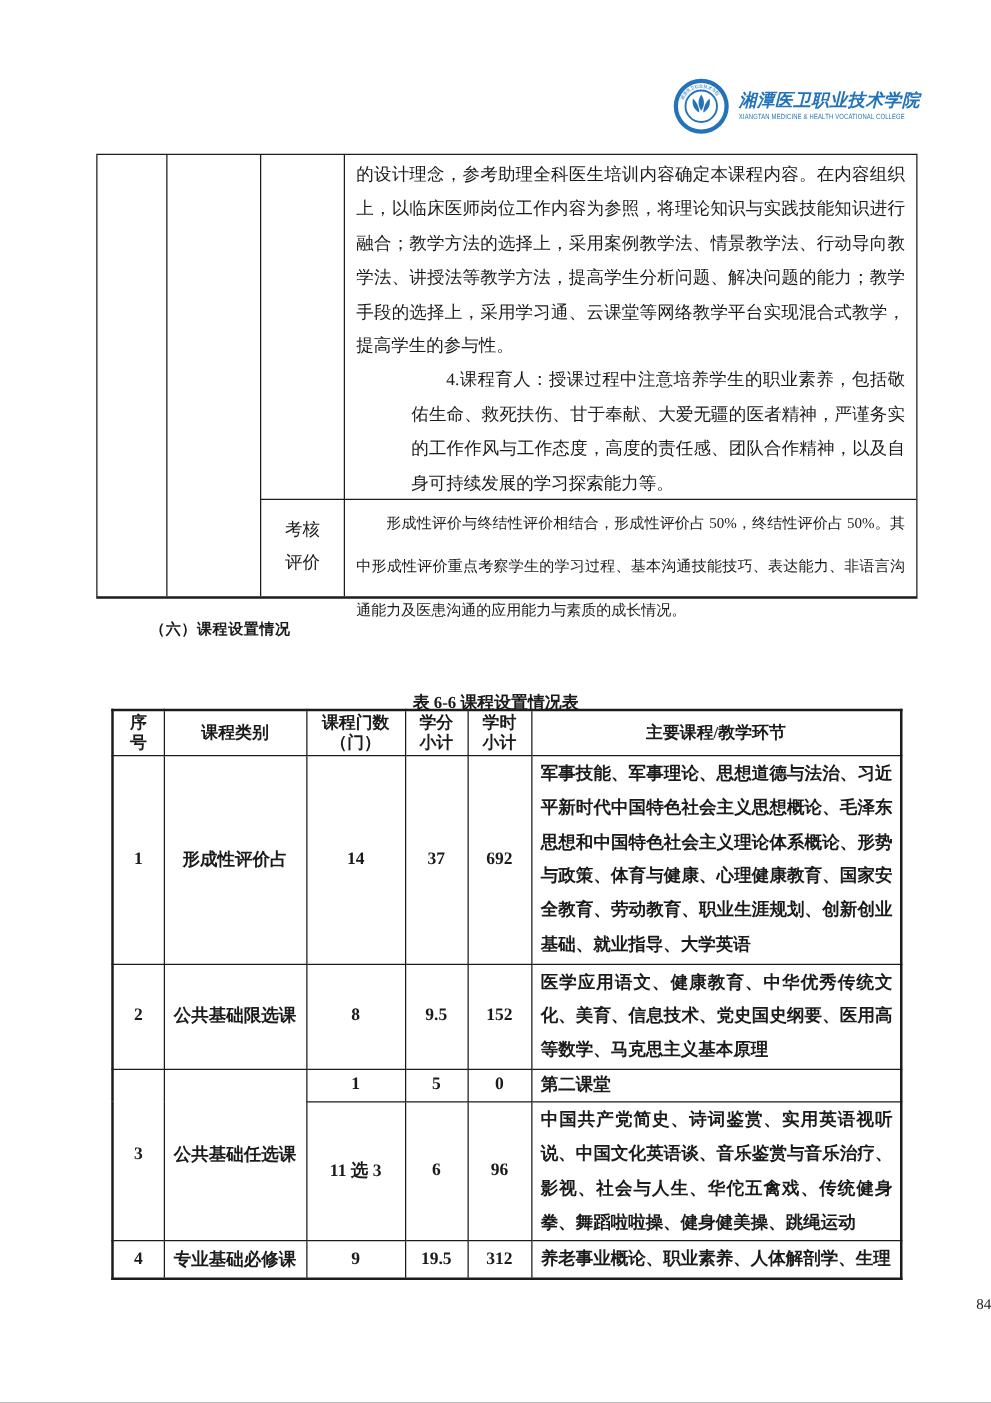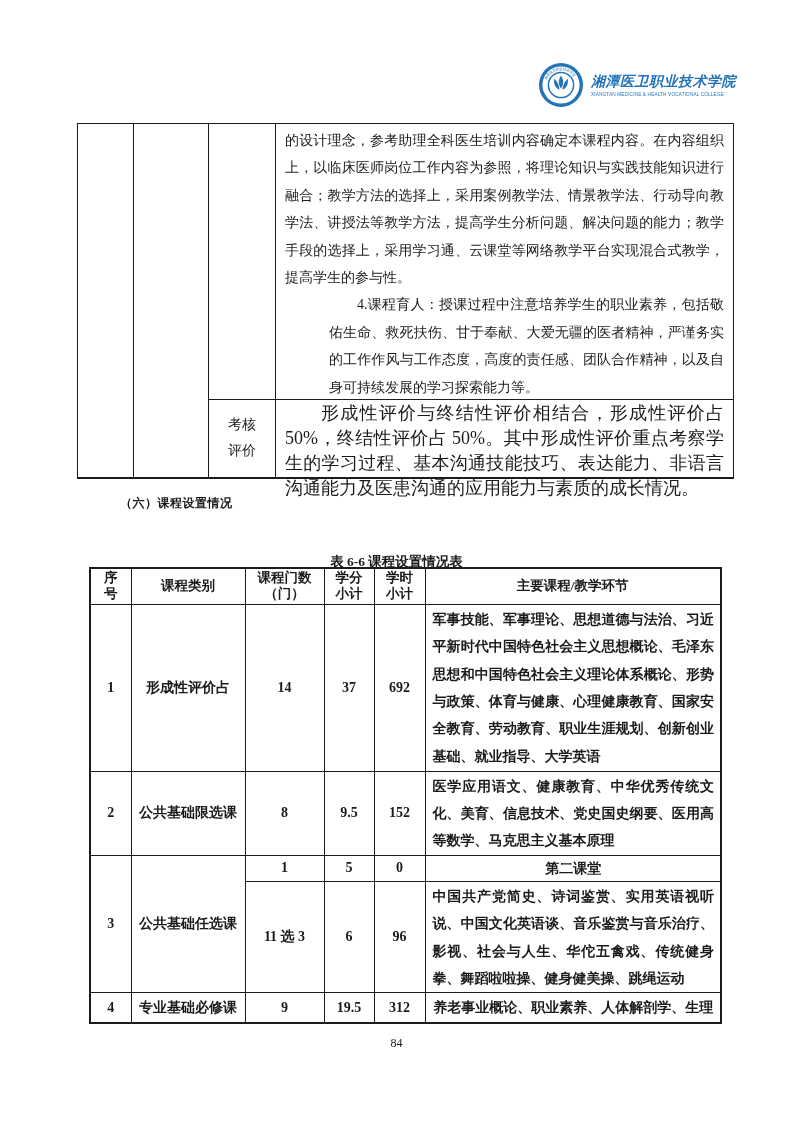--- a/index.html
+++ b/index.html
@@ -38,21 +38,21 @@
   }
   .cell-content p{margin:0;}
   .cell-content p.indent{text-indent:2em;margin-left:44px;}
   .cell-assess-label{
     position:absolute;left:131px;top:276px;width:66px;height:76px;
     display:flex;align-items:center;justify-content:center;text-align:right;
     font-size:14px;line-height:26px;white-space:pre-line;
   }
   .cell-assess-text{
     position:absolute;left:198px;top:276px;width:439px;height:76px;
-    padding:1px 8px 0 9px;font-size:18px;line-height:25px;
+    padding:1px 8px 0 9px;font-size:12px;line-height:35px;
     text-align:justify;text-indent:2em;
   }
   
   .section-heading{
     position:absolute;left:120px;top:495px;
     font-size:12px;font-weight:bold;letter-spacing:0.5px;
   }
   .table-caption{
     position:absolute;left:0;top:530px;width:100%;text-align:center;
     font-size:13.5px;font-weight:bold;margin-top:23px;
@@ -69,24 +69,24 @@
     font-weight:bold;overflow:hidden;
   }
   .course-table th{
     font-weight:bold;text-align:center;font-size:13.5px;
     line-height:16px;white-space:pre-line;
   }
   .course-table td.num,.course-table td.cat{text-align:center;}
   .course-table td.courses{
     text-align:justify;padding:1px 6px 0 7px;line-height:27.4px;
   }
-  .course-table td.courses.single{text-align:center;line-height:24px;}
+  .course-table td.courses.single{text-align:left;line-height:24px;}
   
   .page-number{
-    position:absolute;left:0;top:1036px;width:100%;text-align:center;
+    position:absolute;left:0;top:1036px;width:100%;text-align:right;
     font-size:12px;
   }
 </style>
 </head>
 <body>
 
 <div class="page">
 
   <div class="logo">
     <svg width="46" height="46" viewBox="0 0 46 46">

